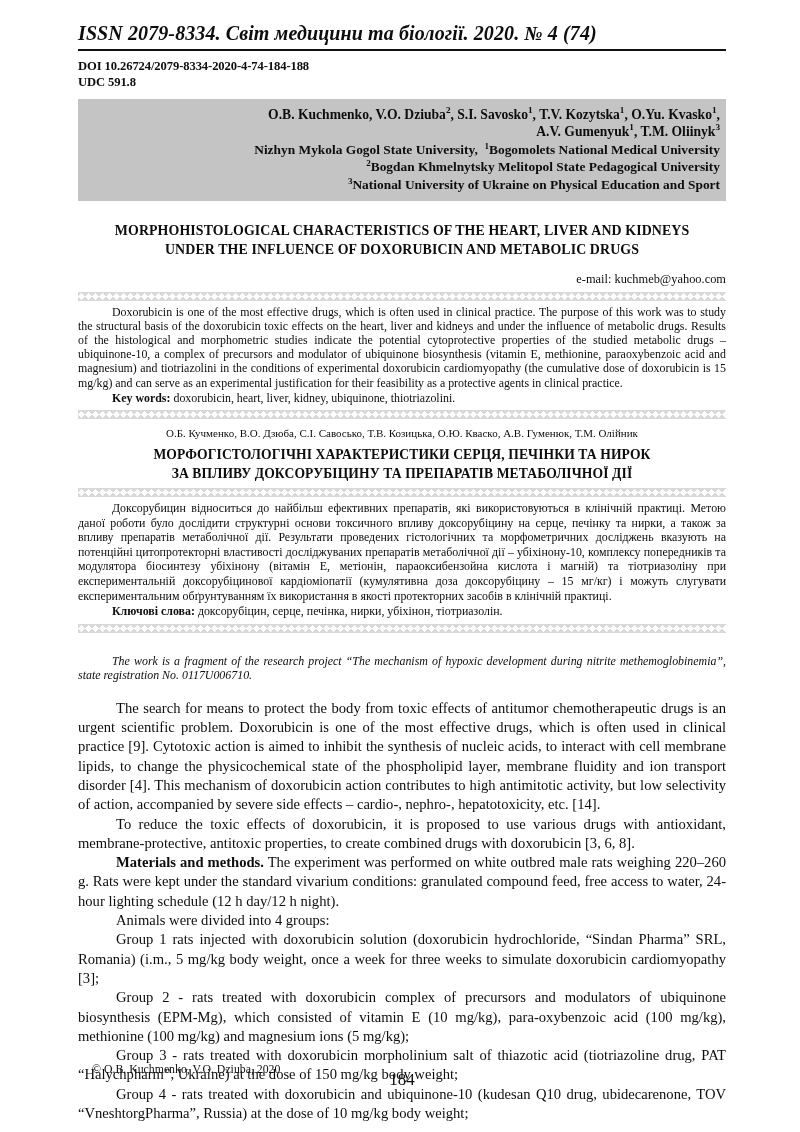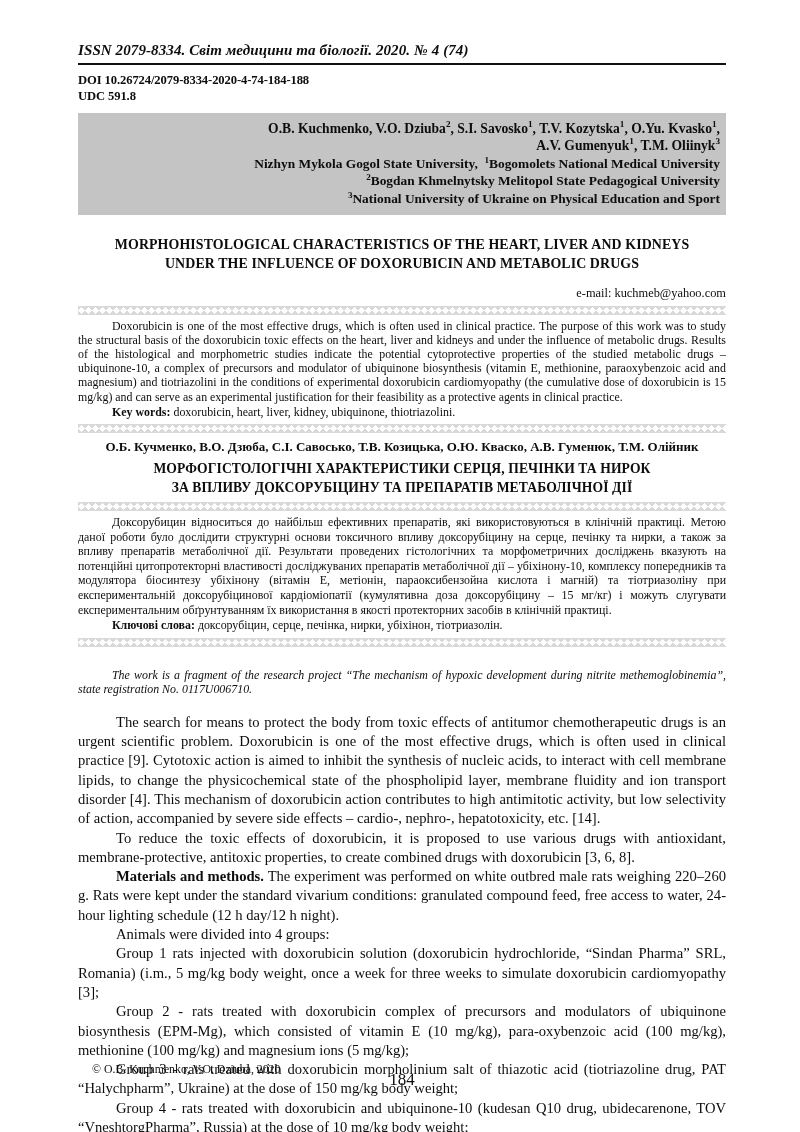--- a/index.html
+++ b/index.html
@@ -28,23 +28,23 @@
     position: absolute;
     left: 78px;
     top: 0;
     width: 648px;
   }
 
   
   .runhead {
     font-style: italic;
     font-weight: bold;
-    font-size: 15px;
+    font-size: 20px;
     letter-spacing: 0.1px;
-    padding-top: 42px;
+    padding-top: 22px;
     padding-bottom: 4px;
     white-space: nowrap;
   }
   .runhead-rule {
     border-bottom: 2.2px solid #111;
     width: 100%;
     margin-bottom: 8px;
   }
 
   
@@ -119,22 +119,22 @@
     font-size: 11.9px;
     line-height: 14.4px;
     text-indent: 34px;
     margin-top: 1px;
   }
   .keywords b { font-weight: bold; margin-top: 24px; }
 
   
   .uk-authors {
     text-align: center;
-    font-weight: bold;
-    font-size: 13px;
+    font-weight: normal;
+    font-size: 11px;
     line-height: 16px;
     margin-top: 6px;
   }
   .uk-title {
     text-align: center;
     font-weight: bold;
     font-size: 13.6px;
     line-height: 18.5px;
     margin-top: 5px;
     letter-spacing: 0.1px;

